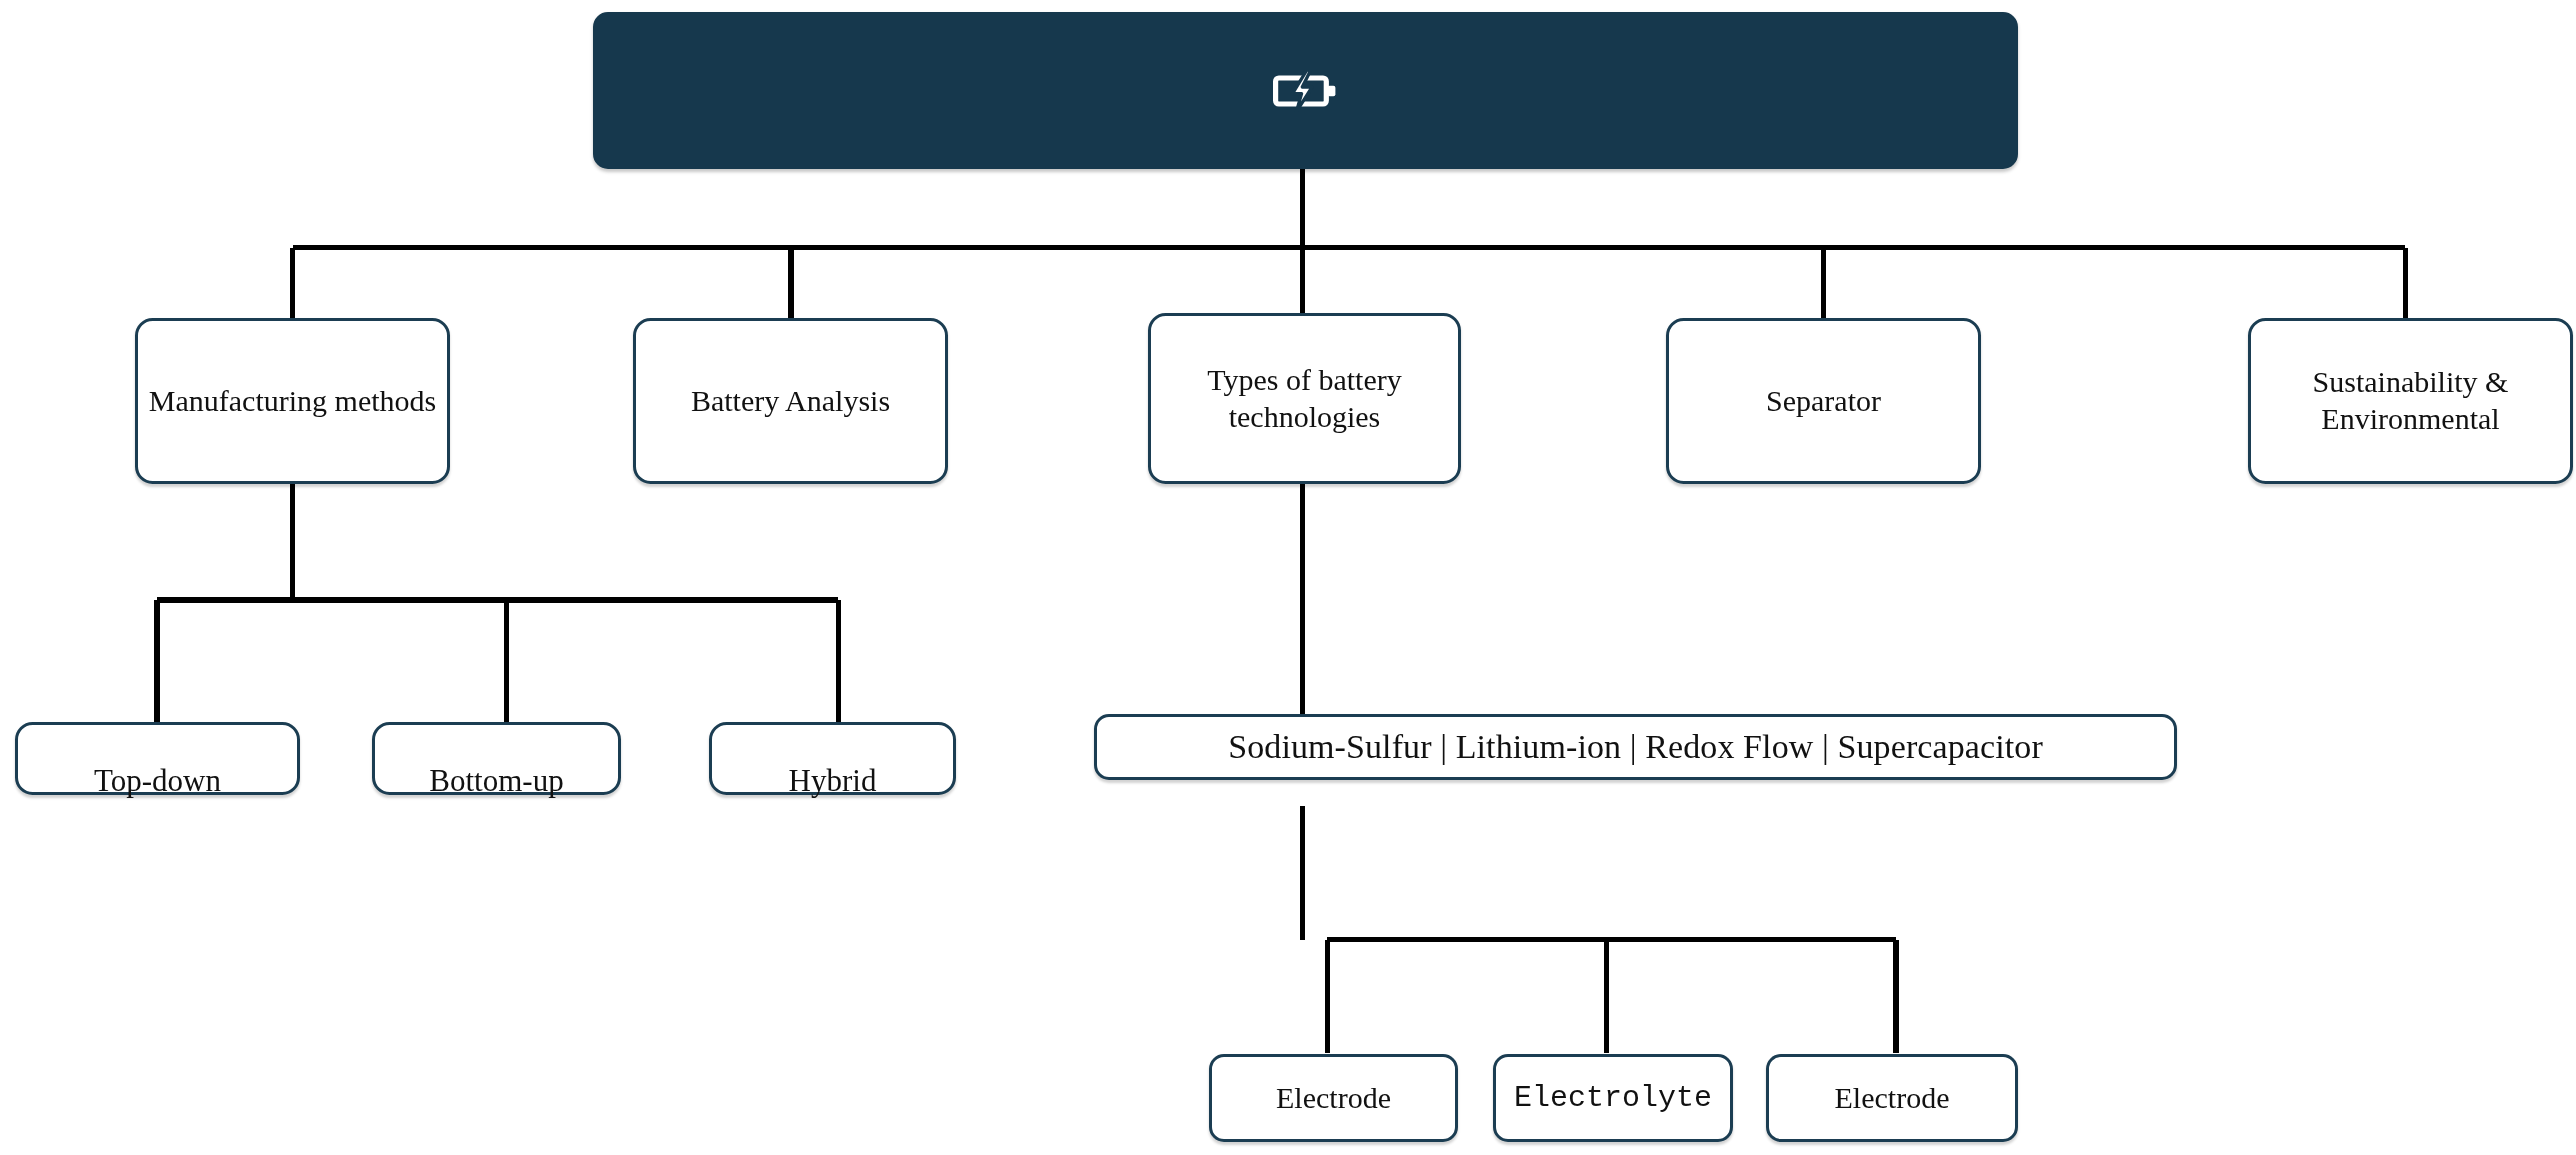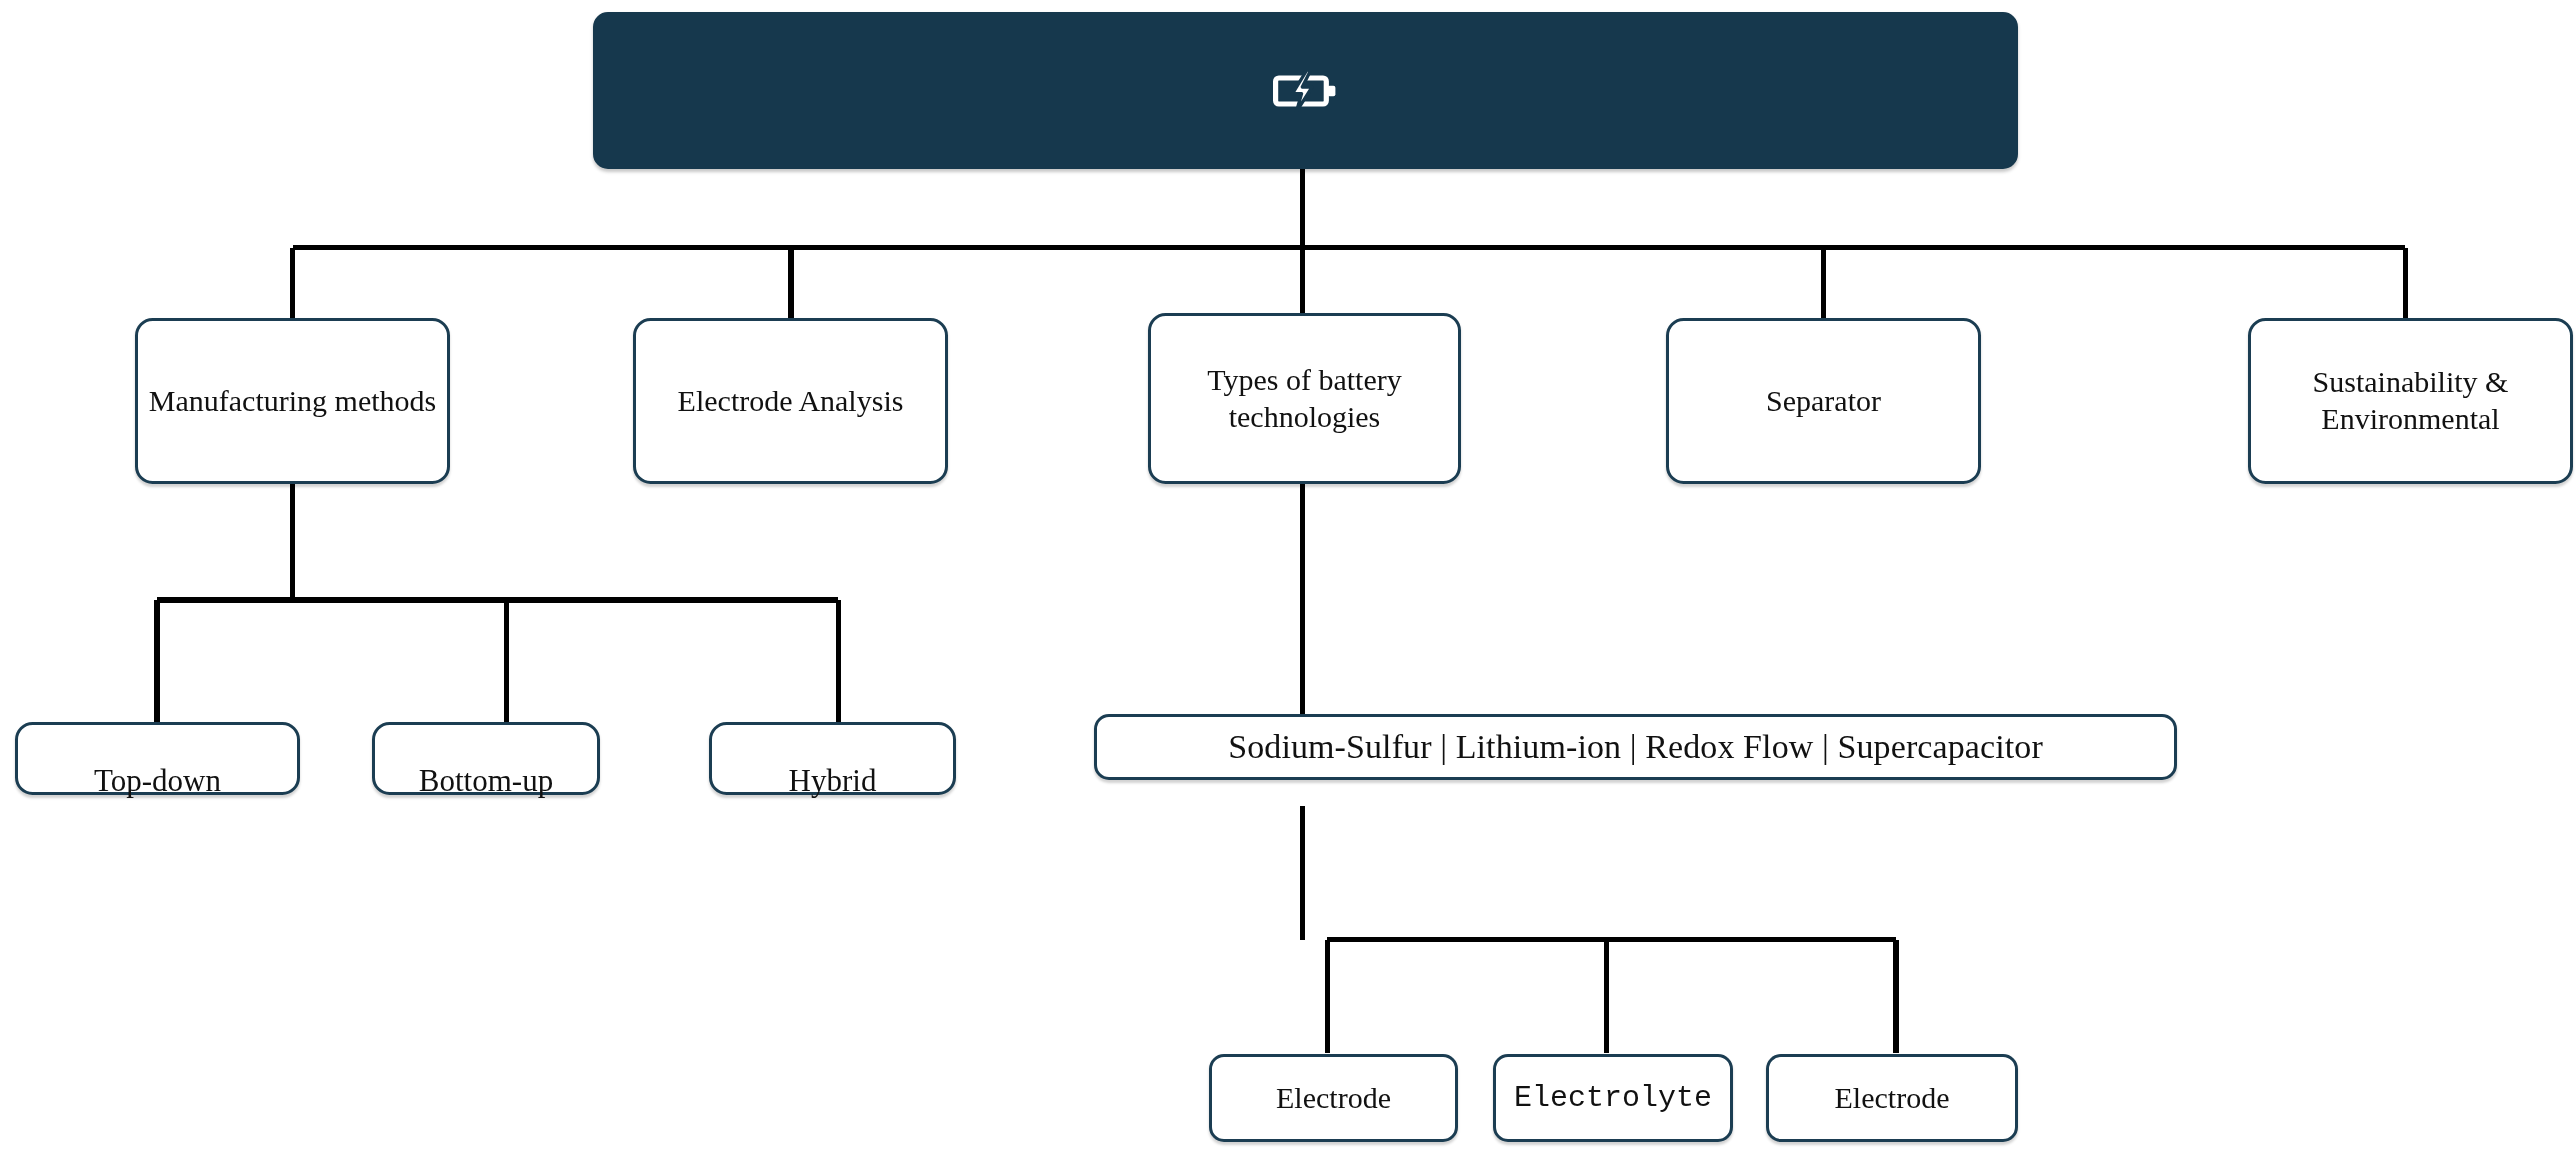--- a/index.html
+++ b/index.html
@@ -134,40 +134,40 @@
         <polygon points="52,0 30,36 44,36 36,64 60,26 45,26 58,0" fill="#ffffff" stroke="#16384d" stroke-width="5" stroke-linejoin="round"></polygon>
       </svg>
     </span>
   </div>
 
   <div class="node level2" style="left:135px; top:318px; width:315px; height:166px;">
     <span class="label">Manufacturing methods</span>
   </div>
 
   <div class="node level2" style="left:633px; top:318px; width:315px; height:166px;">
-    <span class="label">Electrode Analysis</span>
+    <span class="label">Battery Analysis</span>
   </div>
 
   <div class="node level2" style="left:1148px; top:313px; width:313px; height:171px;">
     <span class="label">Types of battery technologies</span>
   </div>
 
   <div class="node level2" style="left:1666px; top:318px; width:315px; height:166px;">
     <span class="label">Separator</span>
   </div>
 
   <div class="node level2" style="left:2248px; top:318px; width:325px; height:166px;">
     <span class="label">Sustainability &amp; Environmental</span>
   </div>
 
   <div class="node level3" style="left:15px; top:722px; width:285px; height:73px;">
     <span class="label">Top-down</span>
   </div>
 
-  <div class="node level3" style="left:372px; top:722px; width:228px; height:73px;">
+  <div class="node level3" style="left:372px; top:722px; width:249px; height:73px;">
     <span class="label">Bottom-up</span>
   </div>
 
   <div class="node level3" style="left:709px; top:722px; width:247px; height:73px;">
     <span class="label">Hybrid</span>
   </div>
 
   <div class="node wide" style="left:1078px; top:714px; width:1083px; height:66px;margin-left:16px;">
     <span class="label">Sodium-Sulfur | Lithium-ion | Redox Flow | Supercapacitor</span>
   </div>

